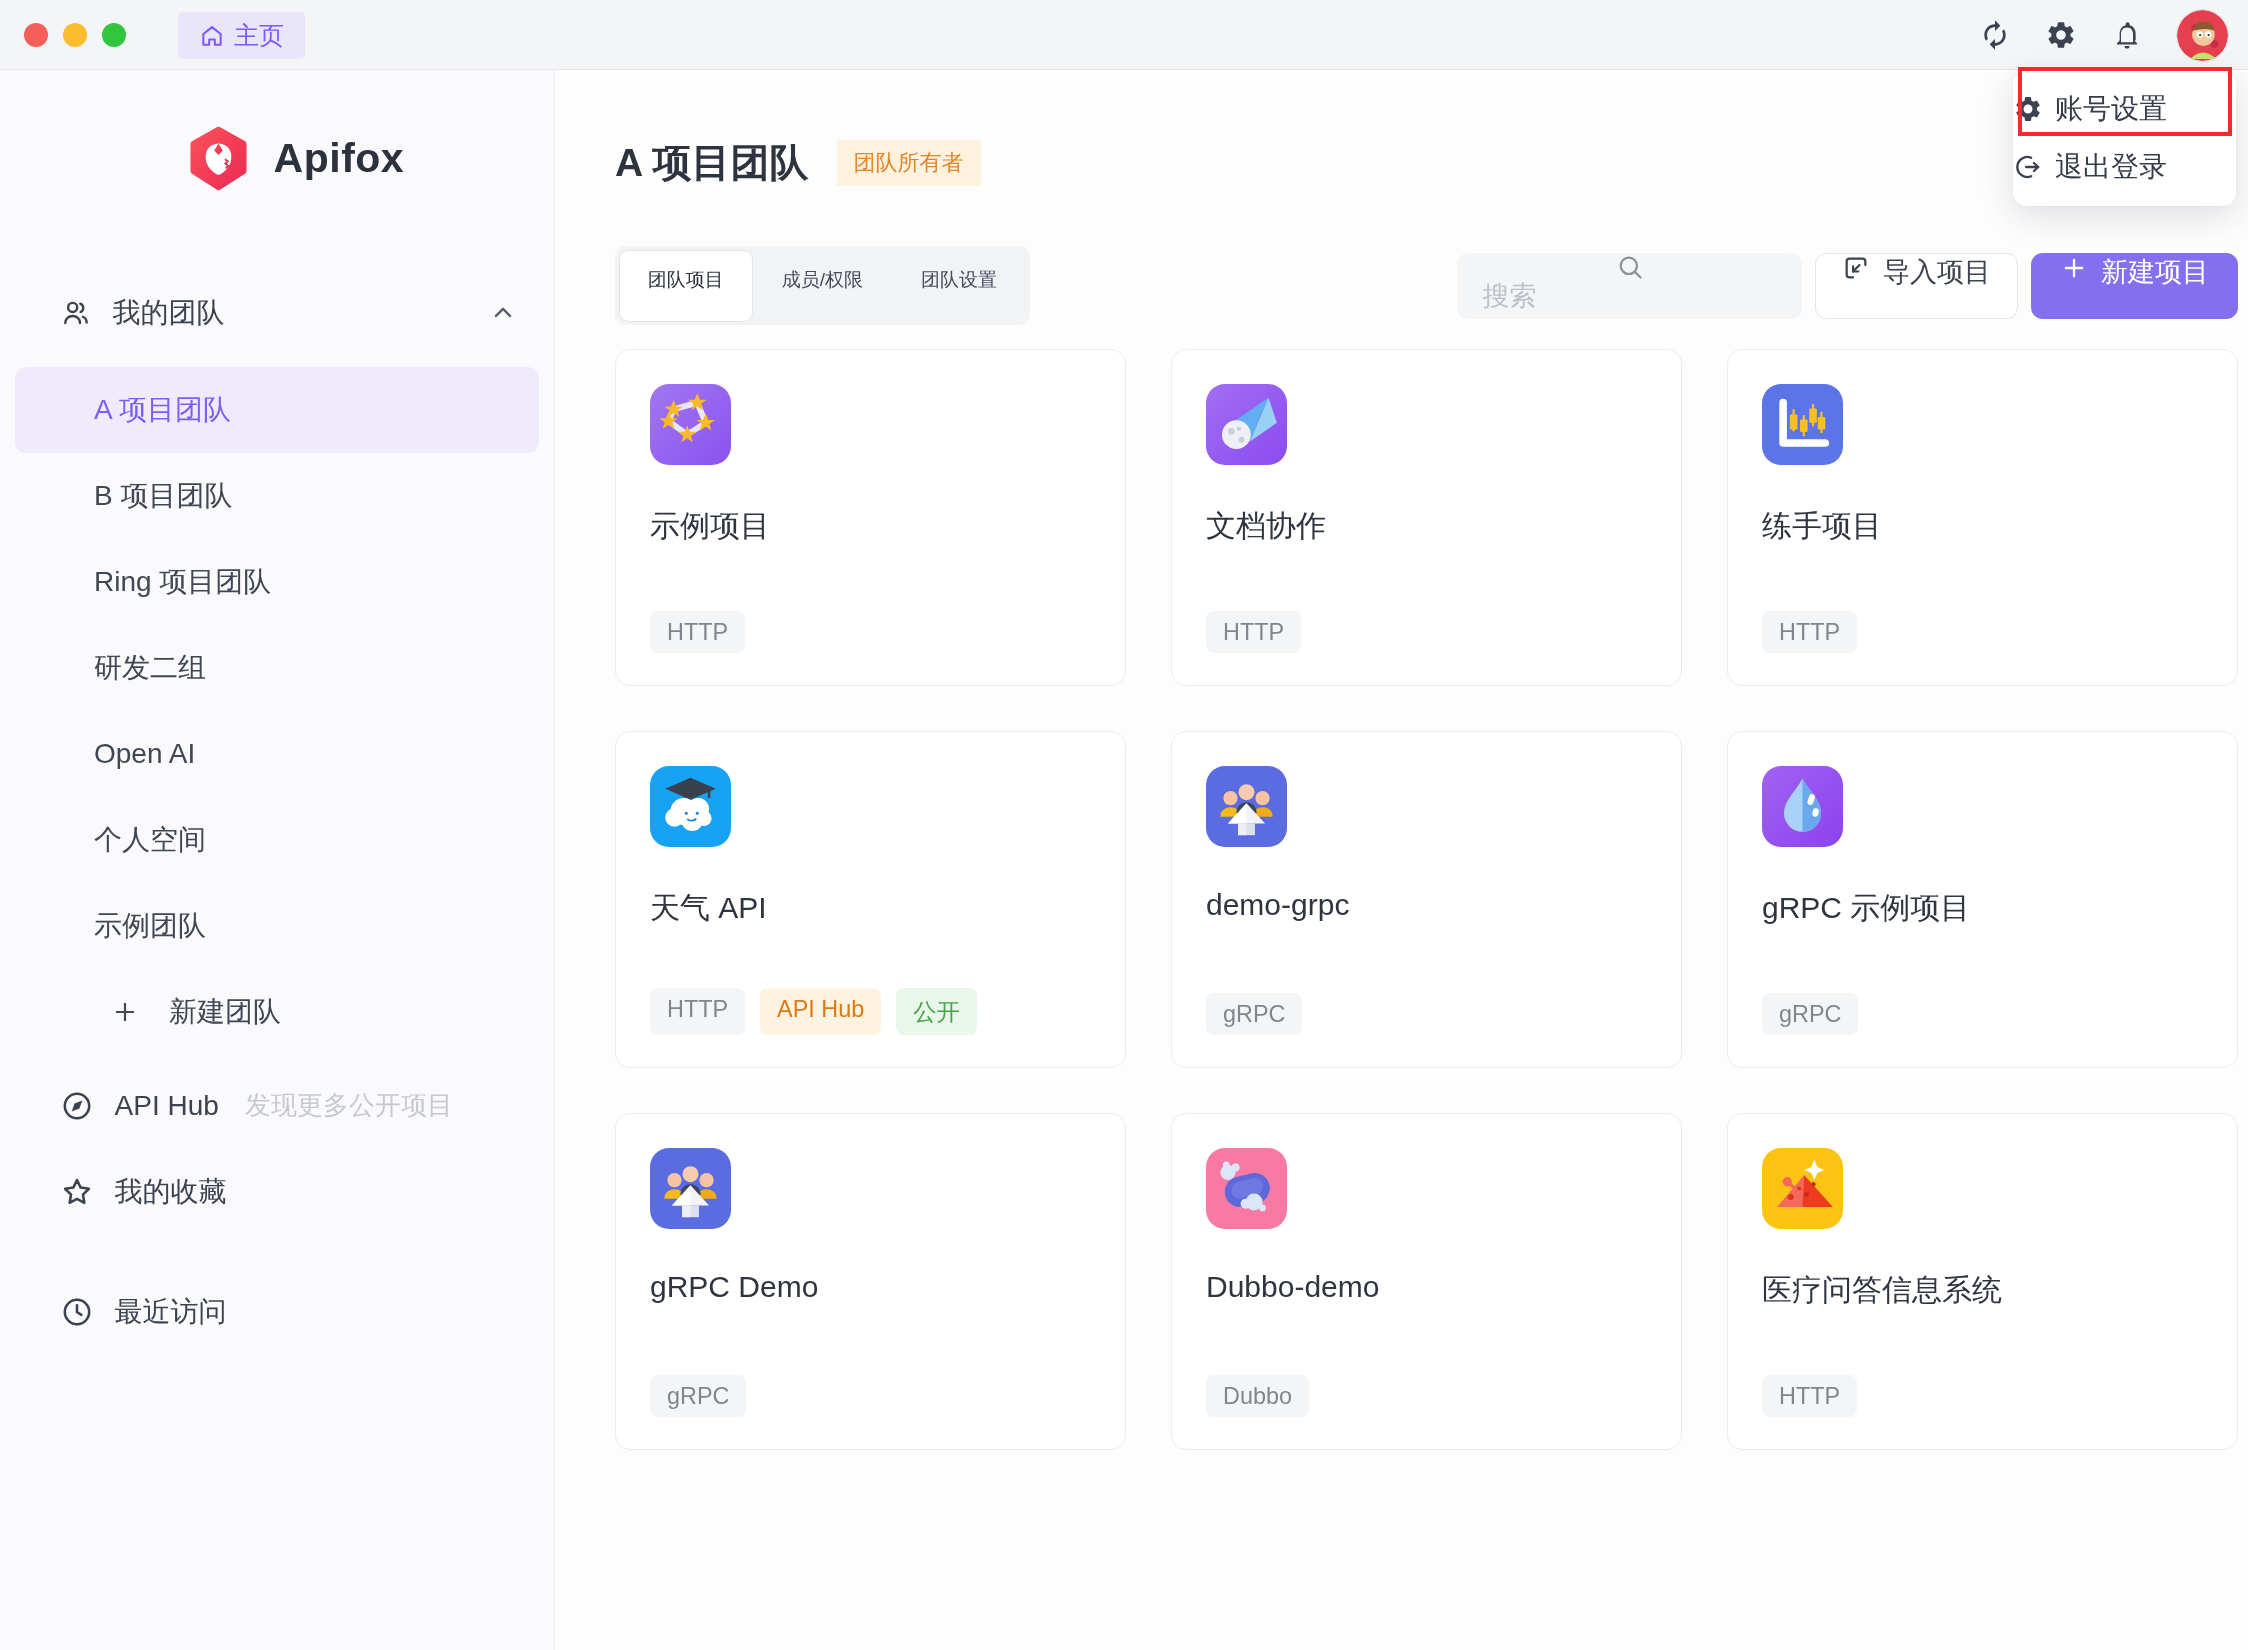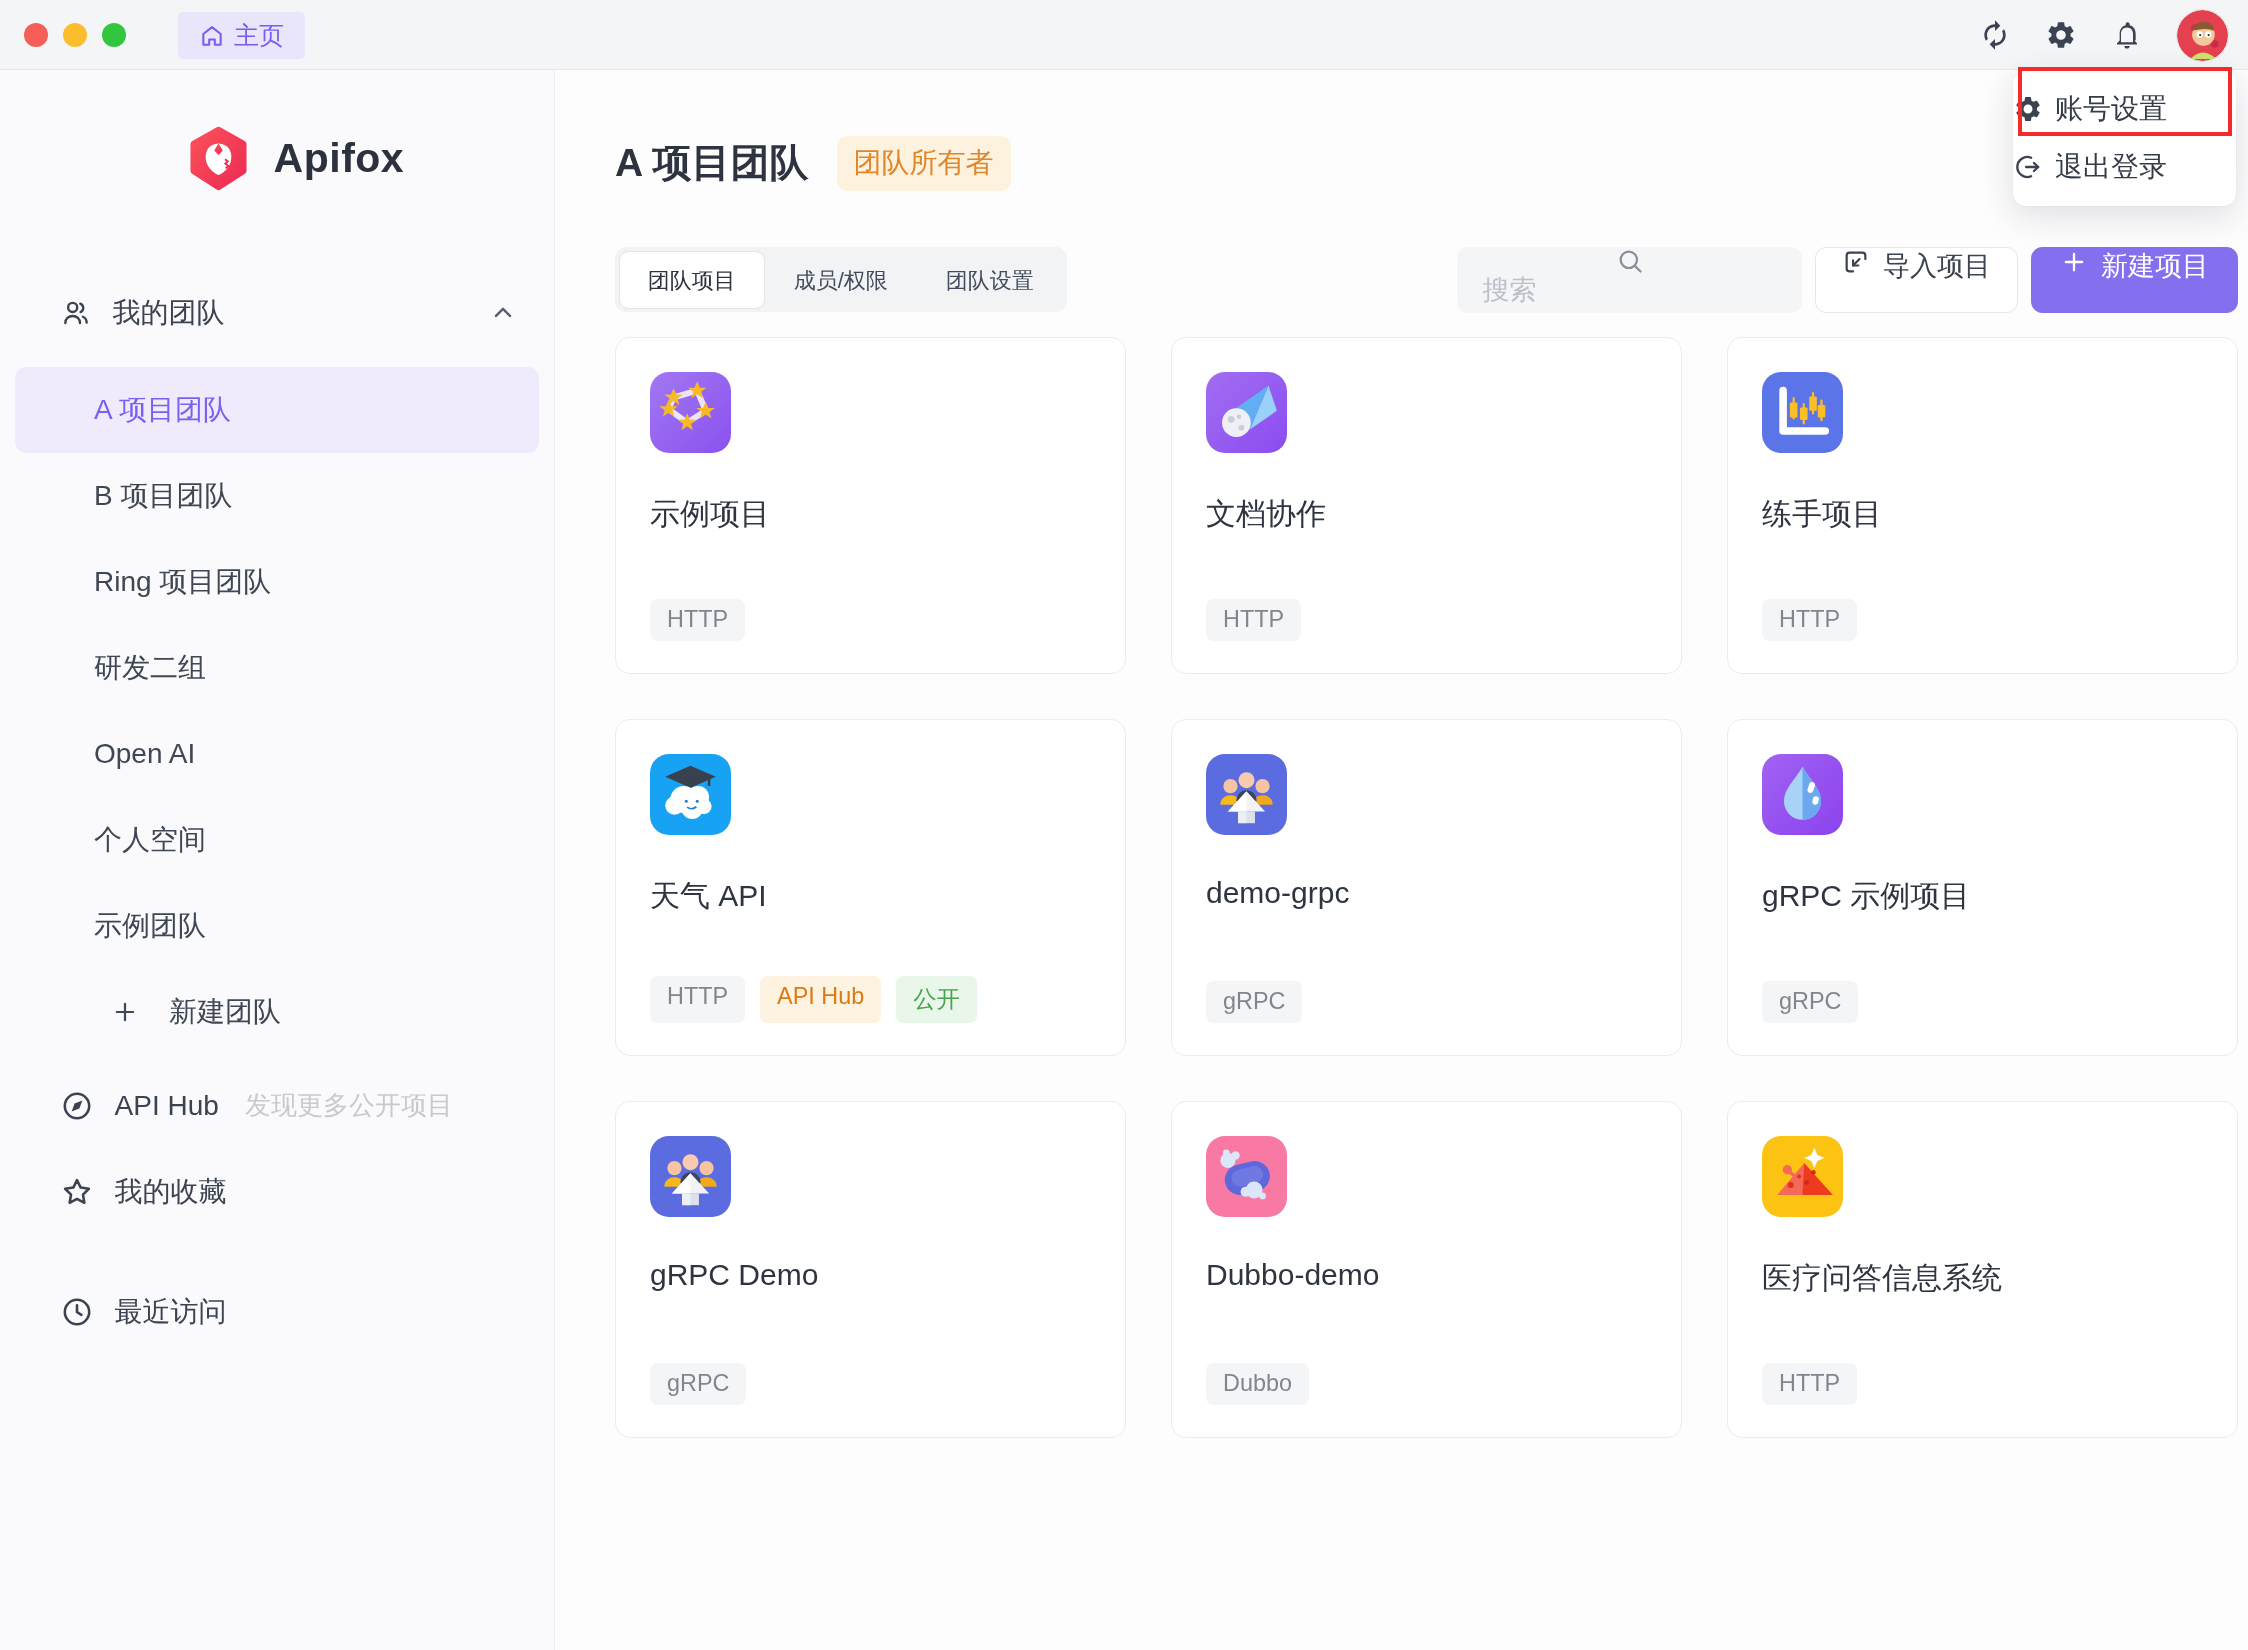--- a/index.html
+++ b/index.html
@@ -58,26 +58,26 @@
   .side-link { height:86px; display:flex; align-items:center; padding-left:60px;
     font-size:28px; color:#3c4350; cursor:pointer; }
   .side-link svg { width:34px; height:34px; margin-right:20.6px; color:#3c4350; }
   .side-link .hint { margin-left:26px; font-size:26px; color:#c6c9d0; }
   .side-link.apihub { margin-top:7.5px; }
   .side-link.recent { margin-top:34px; }
 
   
   .title-row { margin-top:66px; display:flex; align-items:center; }
   .page-title { font-size:39px; font-weight:600; color:#2d333f; }
-  .owner-badge { margin-left:28px; background:#fcf2dd; color:#e0862b; font-size:28px;
-    padding:8.4px 17px; border-radius:11px; }
+  .owner-badge { margin-left:28px; background:#fcf2dd; color:#e0862b; font-size:22px;
+    padding:8.4px 17px; border-radius:1px; }
 
   .controls-row { margin-top:56px; display:flex; align-items:center; }
   .tabs { display:inline-flex; background:#f2f3f5; border-radius:11.2px; padding:3.7px; }
-  .tab { height:58px; line-height:58px; padding:0 28px; font-size:22px; color:#434b5c;
+  .tab { height:72px; line-height:58px; padding:0 28px; font-size:19px; color:#434b5c;
     border-radius:9.4px; border:0.9px solid transparent; cursor:pointer; white-space:nowrap;text-align:right; }
   .tab.active { background:#ffffff; border-color:#e2e4e9; color:#2d333f; }
   .search-box { margin-left:auto; width:345px; height:66px; background:#f4f5f7; border-radius:11.2px;
     display:flex; align-items:center; padding:0 19px;flex-direction:column; }
   .search-box svg { width:28px; height:28px; color:#8a8f99; flex:none; }
   .search-box input { border:none; outline:none; background:transparent; margin-left:13px;
     font-size:27px; color:#3f4654; width:100%; font-family:inherit; }
   .search-box input::placeholder { color:#bcc0c9; }
   .btn { height:66px; display:flex; gap:13px; border-radius:11.2px;
     font-size:27px; cursor:pointer; }

